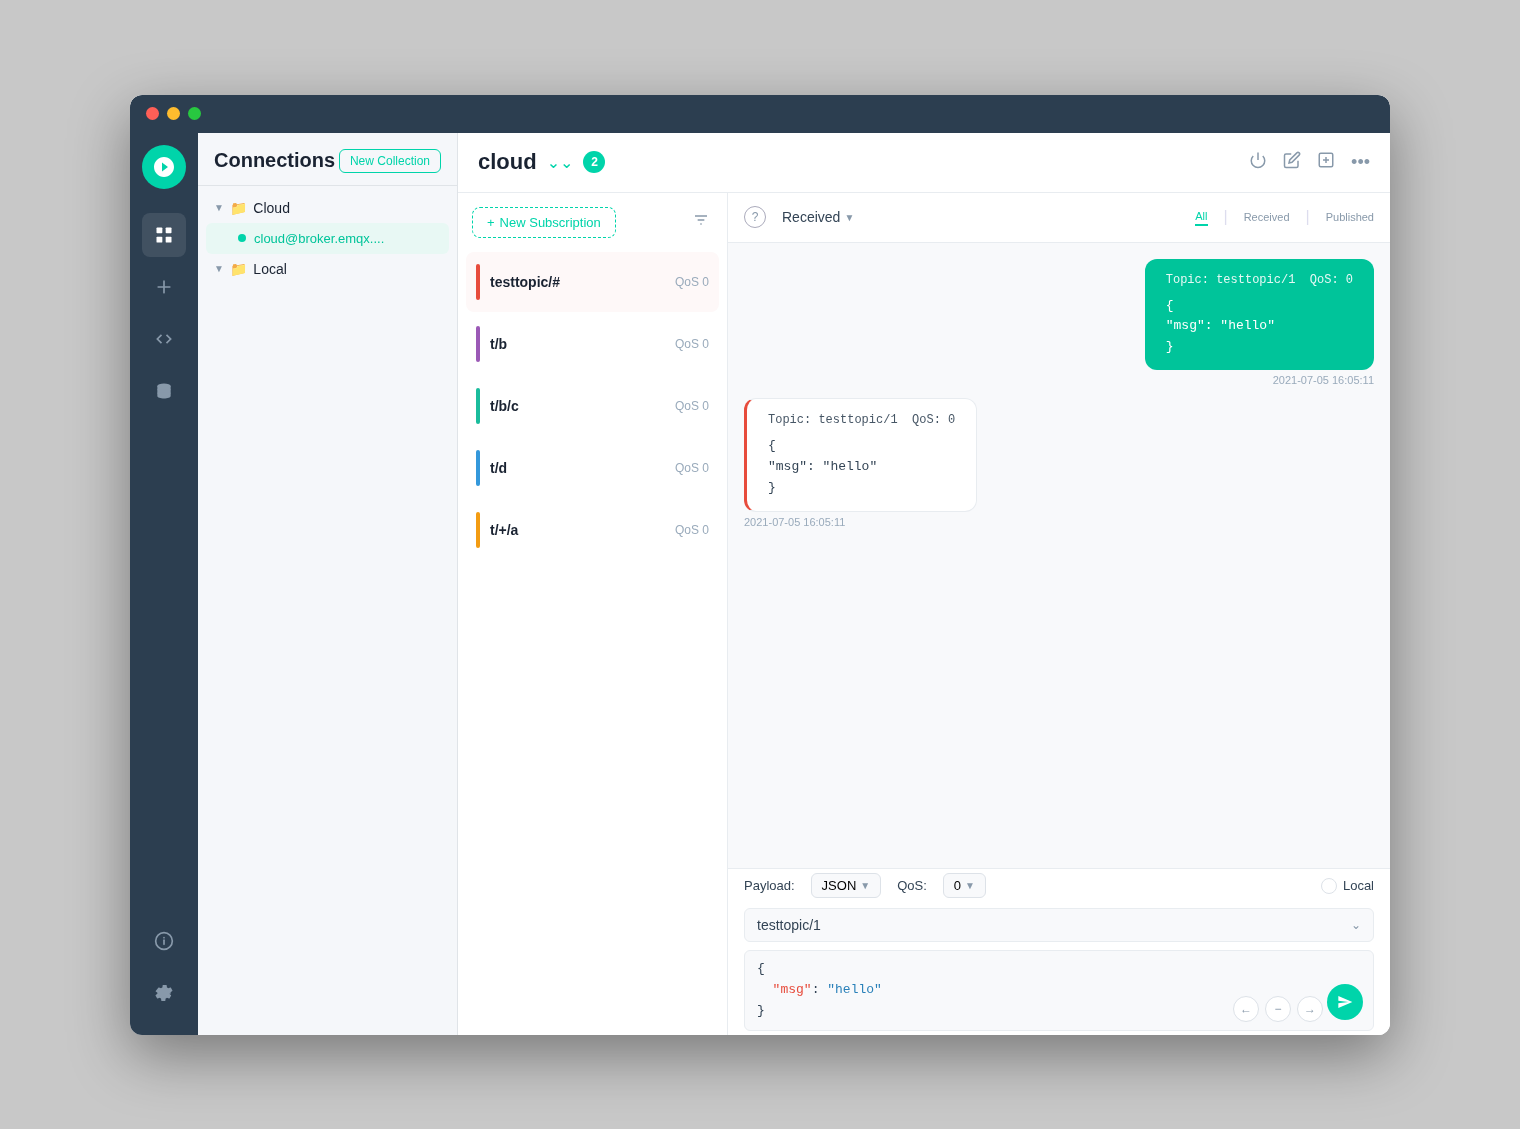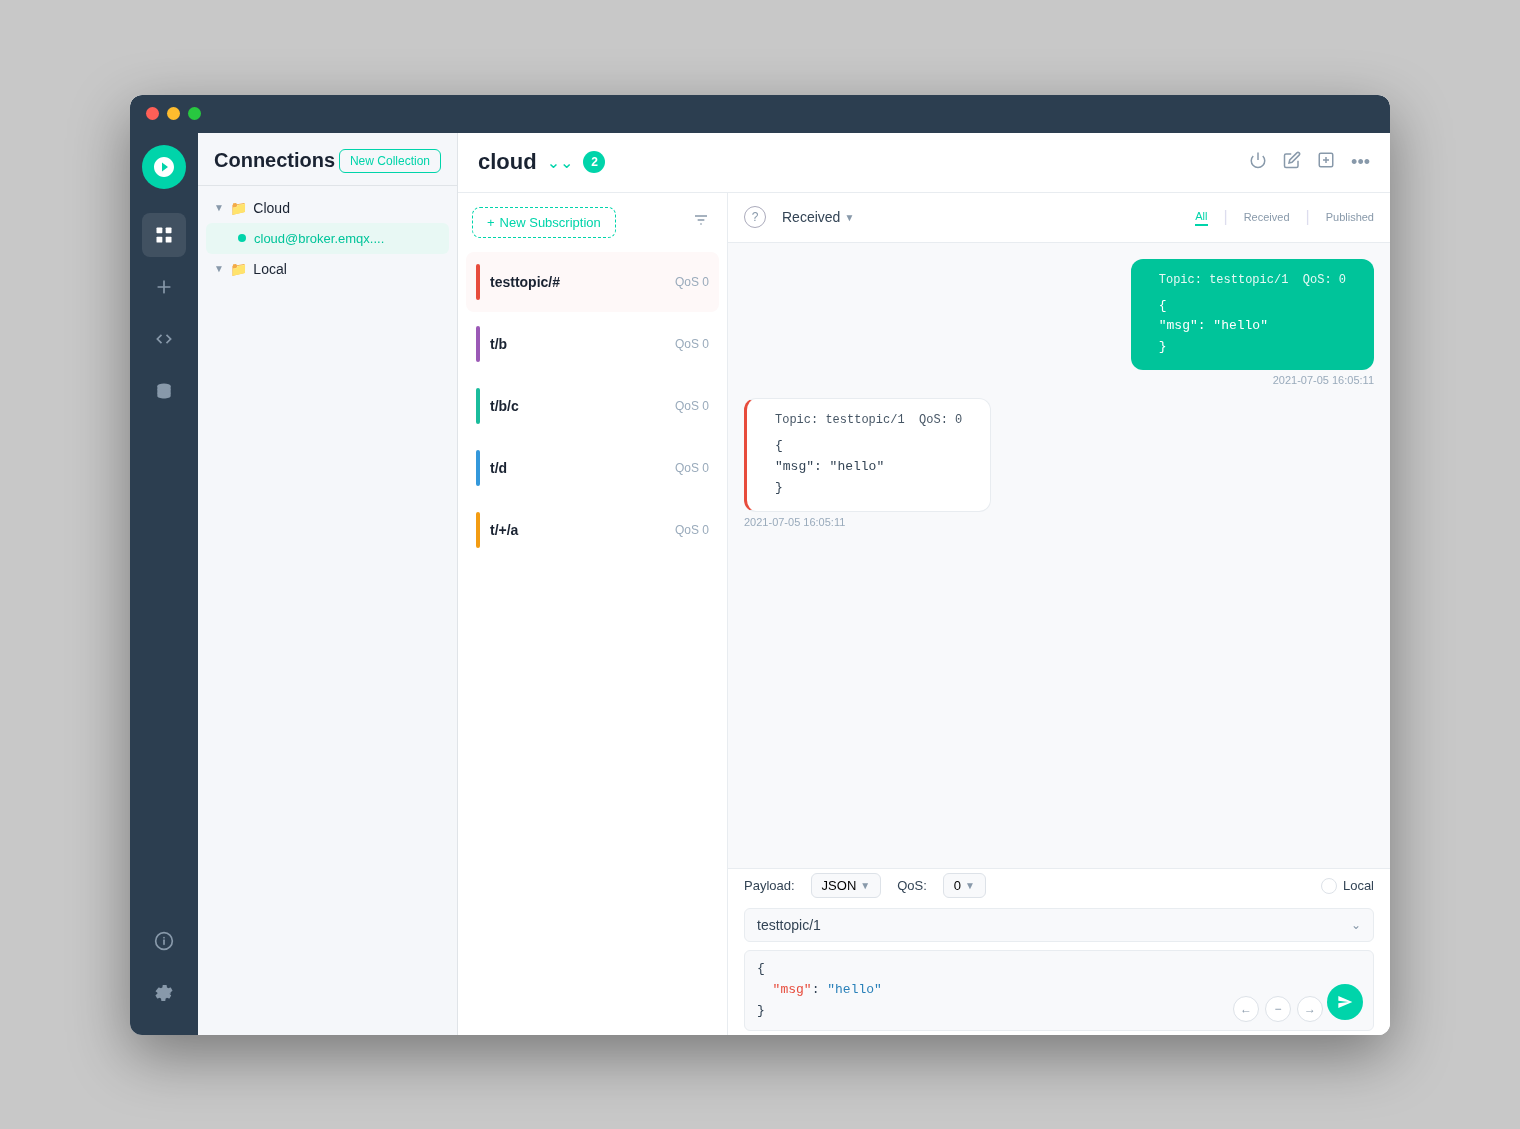--- a/index.html
+++ b/index.html
@@ -322,21 +322,21 @@
     .msg-bubble-wrapper {
       display: flex;
       flex-direction: column;
     }
     .msg-bubble-wrapper.outgoing { align-items: flex-end; }
     .msg-bubble-wrapper.incoming { align-items: flex-start; }
 
     .msg-bubble {
       max-width: 480px;
       border-radius: 12px;
-      padding: 12px 28px;
+      padding: 12px 21px;
       font-family: 'Courier New', monospace;
       font-size: 13px;
       line-height: 1.6;
     }
     .msg-bubble.outgoing-bubble {
       background: #00c49a;
       color: #ffffff;
     }
     .msg-bubble.incoming-bubble {
       background: #ffffff;

